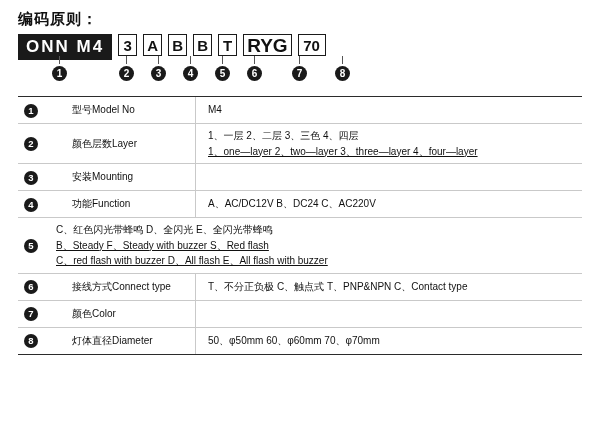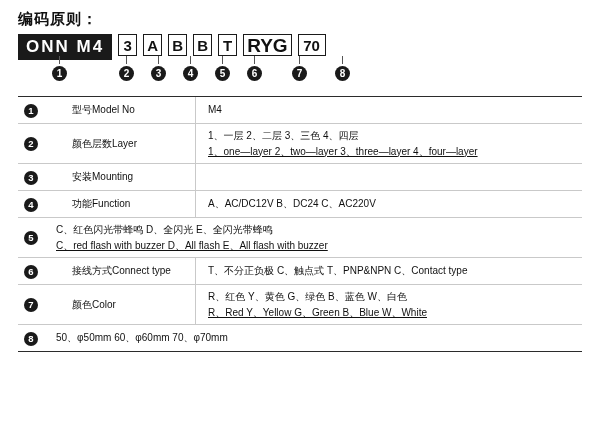--- a/index.html
+++ b/index.html
@@ -246,48 +246,46 @@
         <span class="line">A、AC/DC12V B、DC24 C、AC220V</span>
       </div>
     </div>
 
     <div class="row">
       <div class="cell-num">
         <span class="num-circle">5</span>
       </div>
       <div class="cell-val">
         <span class="line">C、红色闪光带蜂鸣  D、全闪光  E、全闪光带蜂鸣</span>
+        <span class="line en">B、Steady  F、Steady with buzzer   S、Red flash</span>
         <span class="line en">C、red flash with buzzer     D、All flash     E、All flash with buzzer</span>
       </div>
     </div>
 
     <div class="row">
       <div class="cell-num">
         <span class="num-circle">6</span>
       </div>
       <div class="cell-label">接线方式Connect type</div>
       <div class="cell-val">
         <span class="line">T、不分正负极  C、触点式  T、PNP&amp;NPN   C、Contact type</span>
       </div>
     </div>
 
     <div class="row">
       <div class="cell-num">
         <span class="num-circle">7</span>
       </div>
       <div class="cell-label">颜色Color</div>
-      <div class="cell-val">
-        <span class="line">R、红色  Y、黄色  G、绿色 B、蓝色  W、白色</span>
-        <span class="line en">R、Red  Y、Yellow  G、Green  B、Blue  W、White</span>
-      </div>
     </div>
 
     <div class="row">
       <div class="cell-num">
         <span class="num-circle">8</span>
       </div>
+      <div class="cell-label">灯体直径Diameter</div>
       <div class="cell-val">
         <span class="line">50、φ50mm  60、φ60mm  70、φ70mm</span>
       </div>
     </div>
 
   </div>
 </div>
 
 </body></html>

